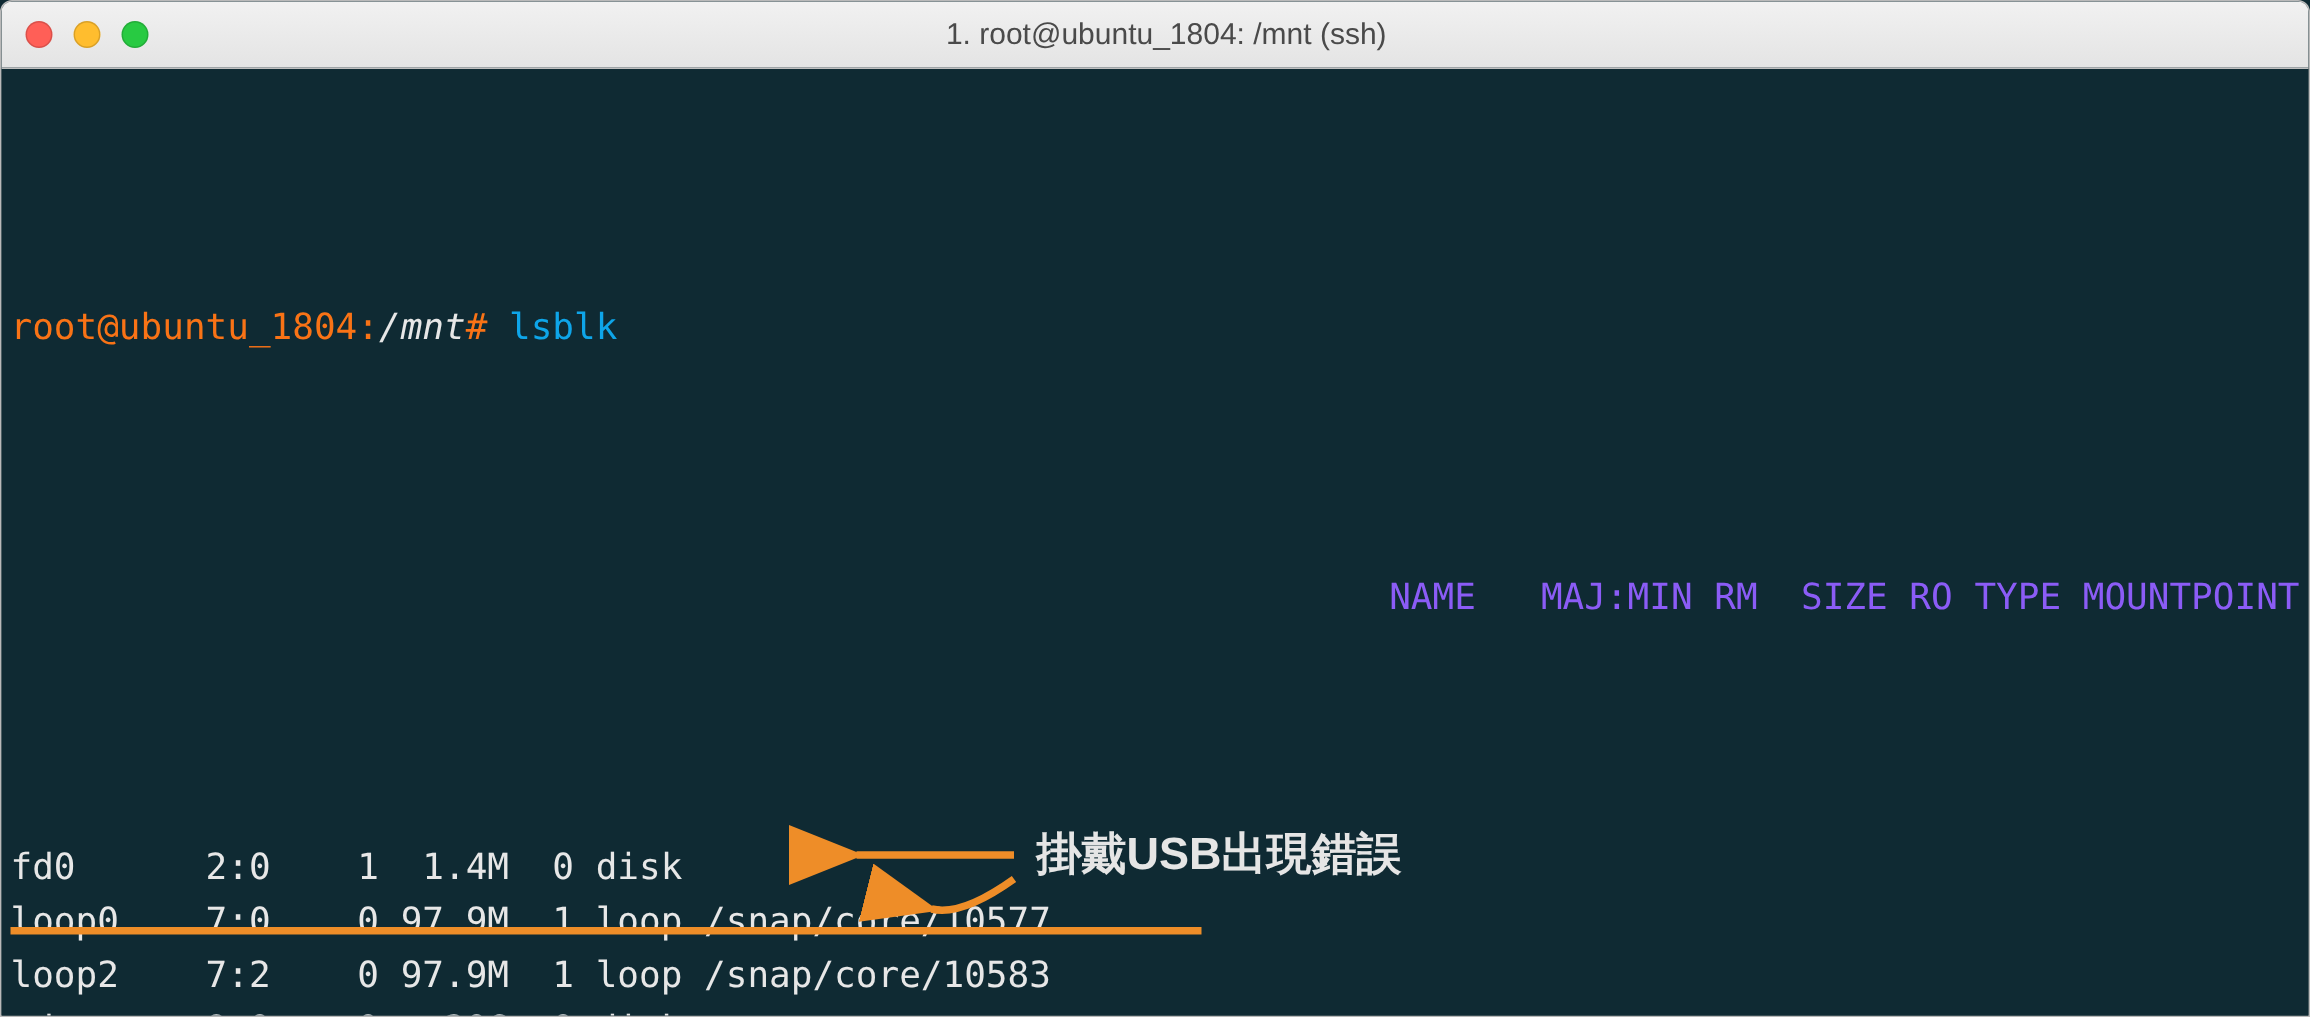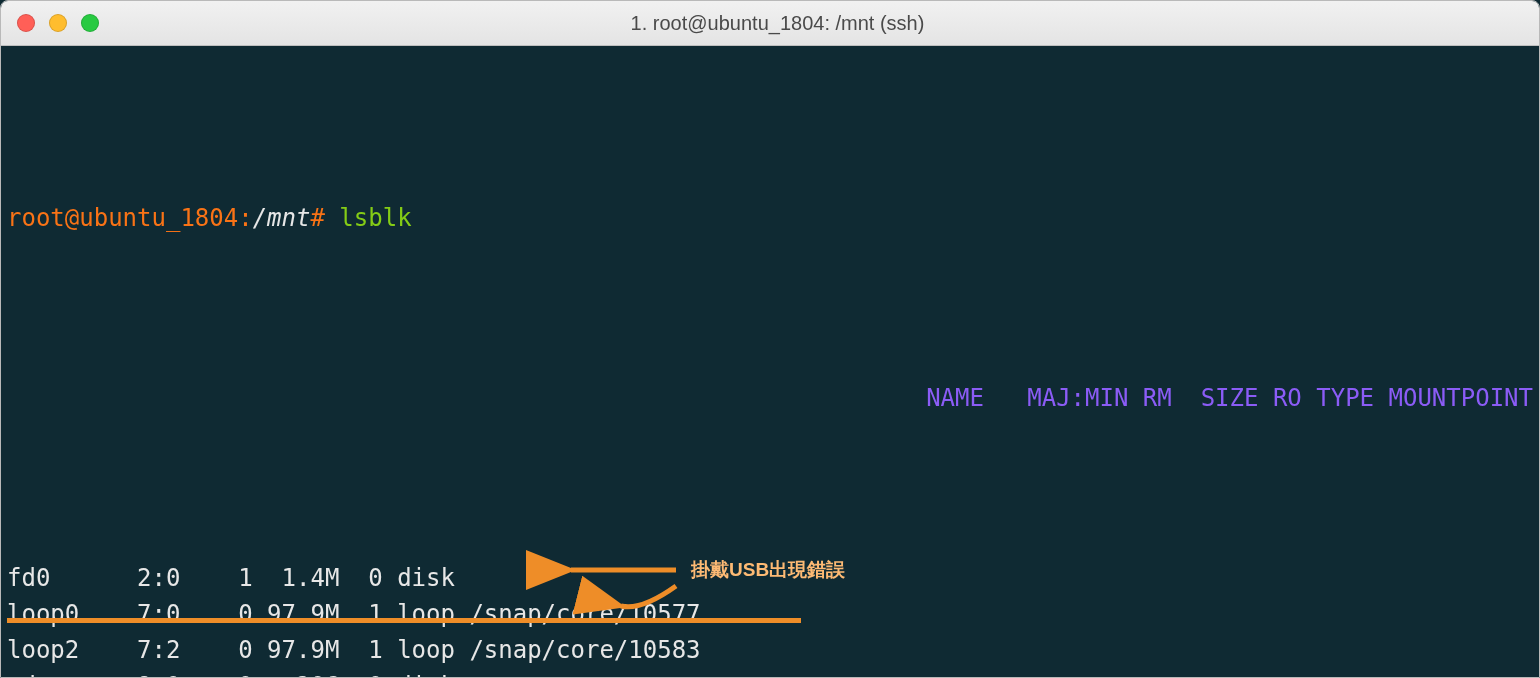--- a/index.html
+++ b/index.html
@@ -70,36 +70,36 @@
     white-space: pre;
   }
 
   .line {
     display: block;
     position: relative;
   }
 
   .prompt { color: #f97316; }
   .promptpath { color: #e7e7e7; font-style: italic; }
-  .cmd { color: #84cc16; }
+  .cmd { color: #0ea5e9; }
   .hdr { color: #8b5cf6; text-align: right; }
 
   
   .anno-group {
     position: absolute;
     pointer-events: none;
   }
   .anno-text {
     position: absolute;
     left: 690px;
     top: 506px;
-    color: #fdba74;
+    color: #e5e5e5;
     font-family: -apple-system, "Helvetica Neue", Arial, sans-serif;
     font-weight: 700;
-    font-size: 19px;
+    font-size: 30px;
     white-space: nowrap;
   }
 
   .underline-orange {
     position: absolute;
     left: 6px;
     top: 572px;
     width: 794px;
     height: 5px;
     background: #ee8d28;

